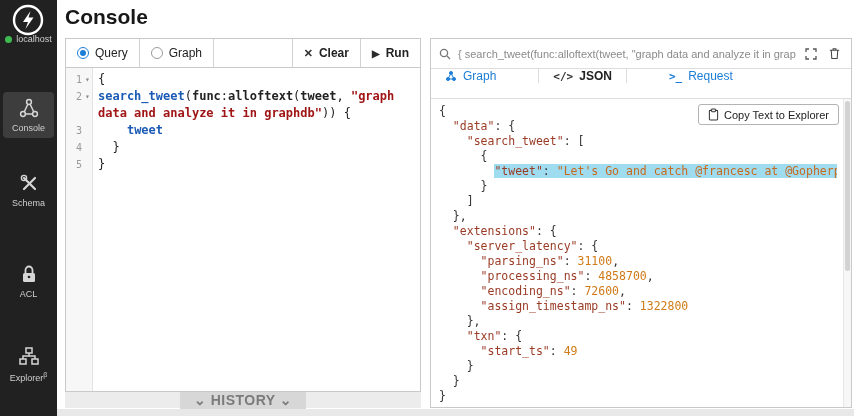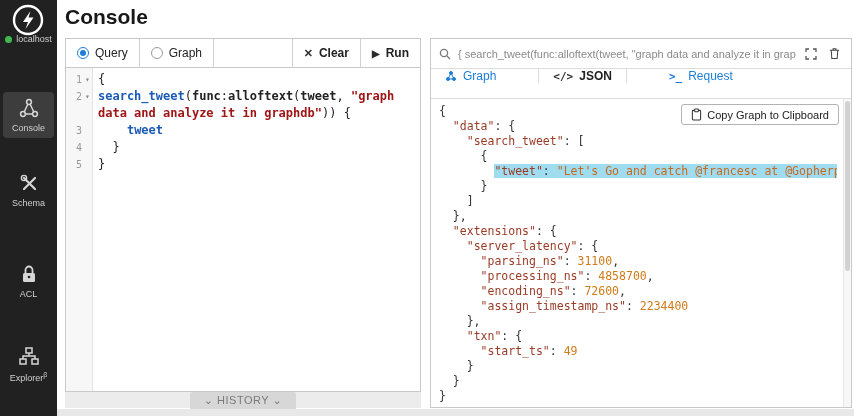--- a/index.html
+++ b/index.html
@@ -48,22 +48,22 @@
   .ed-gutter { width:27px; flex:0 0 27px; display:flex; justify-content:flex-end; align-items:flex-start; }
   .ed-num { width:13px; text-align:right; color:#999; font-size:10px; line-height:17px; }
   .ed-fold { width:11px; text-align:center; color:#888; font-size:8px; line-height:17px; }
   .ed-code { flex:1; padding-left:5px; padding-right:2px; white-space:pre-wrap; word-wrap:break-word; color:#222; }
   .t-p { color:#222; }
   .t-plain { color:#222; font-weight:700; }
   .t-prop { color:#1c5bb5; font-weight:700; }
   .t-str { color:#a01616; font-weight:700; }
 
   .history-strip { height:16px; background:#ececec; display:flex; align-items:center; justify-content:center; }
-  .history-pill { background:#d7d7d7; border-radius:3px 3px 0 0; padding:2px 14px; font-size:11px;
-    font-weight:400; color:#7b7b7b; letter-spacing:0.5px; cursor:pointer; }
+  .history-pill { background:#d7d7d7; border-radius:3px 3px 0 0; padding:2px 14px; font-size:14px;
+    font-weight:700; color:#7b7b7b; letter-spacing:0.5px; cursor:pointer; }
 
   
   .right-panel { position:absolute; left:373px; right:2px; top:38px; bottom:8px;
     border:1px solid #c9c9c9; background:#fff; display:flex; flex-direction:column; }
   .search-row { height:30px; border-bottom:1px solid #ddd; display:flex; align-items:center;
     padding:0 8px; gap:7px; cursor:pointer; }
   .search-text { flex:1; font-size:11px; color:#8a8a8a; white-space:nowrap; overflow:hidden; }
   .icon-btn { background:none; border:none; display:flex; align-items:center; cursor:pointer; padding:2px; }
 
   .tabs-row { height:30px; border-bottom:1px solid #ddd; display:flex; align-items:flex-start;gap:28px; }
@@ -269,34 +269,34 @@
             <div class="json-line"><span class="j-p">      {</span></div>
             <div class="json-line"><span class="j-p">        </span><span class="j-k hl">"tweet"</span><span class="j-p hl">: </span><span class="j-s hl">"Let's Go and catch @francesc at @Gopherpalooza tod</span></div>
             <div class="json-line"><span class="j-p">      }</span></div>
             <div class="json-line"><span class="j-p">    ]</span></div>
             <div class="json-line"><span class="j-p">  },</span></div>
             <div class="json-line"><span class="j-p">  </span><span class="j-k">"extensions"</span><span class="j-p">: {</span></div>
             <div class="json-line"><span class="j-p">    </span><span class="j-k">"server_latency"</span><span class="j-p">: {</span></div>
             <div class="json-line"><span class="j-p">      </span><span class="j-k">"parsing_ns"</span><span class="j-p">: </span><span class="j-n">31100</span><span class="j-p">,</span></div>
             <div class="json-line"><span class="j-p">      </span><span class="j-k">"processing_ns"</span><span class="j-p">: </span><span class="j-n">4858700</span><span class="j-p">,</span></div>
             <div class="json-line"><span class="j-p">      </span><span class="j-k">"encoding_ns"</span><span class="j-p">: </span><span class="j-n">72600</span><span class="j-p">,</span></div>
-            <div class="json-line"><span class="j-p">      </span><span class="j-k">"assign_timestamp_ns"</span><span class="j-p">: </span><span class="j-n">2234400</span></div>
+            <div class="json-line"><span class="j-p">      </span><span class="j-k">"assign_timestamp_ns"</span><span class="j-p">: </span><span class="j-n">1322800</span></div>
             <div class="json-line"><span class="j-p">    },</span></div>
             <div class="json-line"><span class="j-p">    </span><span class="j-k">"txn"</span><span class="j-p">: {</span></div>
             <div class="json-line"><span class="j-p">      </span><span class="j-k">"start_ts"</span><span class="j-p">: </span><span class="j-n">49</span></div>
             <div class="json-line"><span class="j-p">    }</span></div>
             <div class="json-line"><span class="j-p">  }</span></div>
             <div class="json-line"><span class="j-p">}</span></div>
           </div>
         <button class="copy-btn">
           <svg width="11" height="13" viewBox="0 0 12 14" fill="none" stroke="#333" stroke-width="1.1">
             <rect x="1.5" y="2.5" width="9" height="10.5" rx="1"></rect>
             <rect x="4" y="1" width="4" height="3" rx="0.5" fill="#fff"></rect>
           </svg>
-          <span>Copy Graph to Clipboard</span>
+          <span>Copy Text to Explorer</span>
         </button>
         <div class="vscroll">
           <div class="vthumb"></div>
         </div>
       </div>
     </section>
 
     <div class="bottom-strip"></div>
   </div>
 </div>

